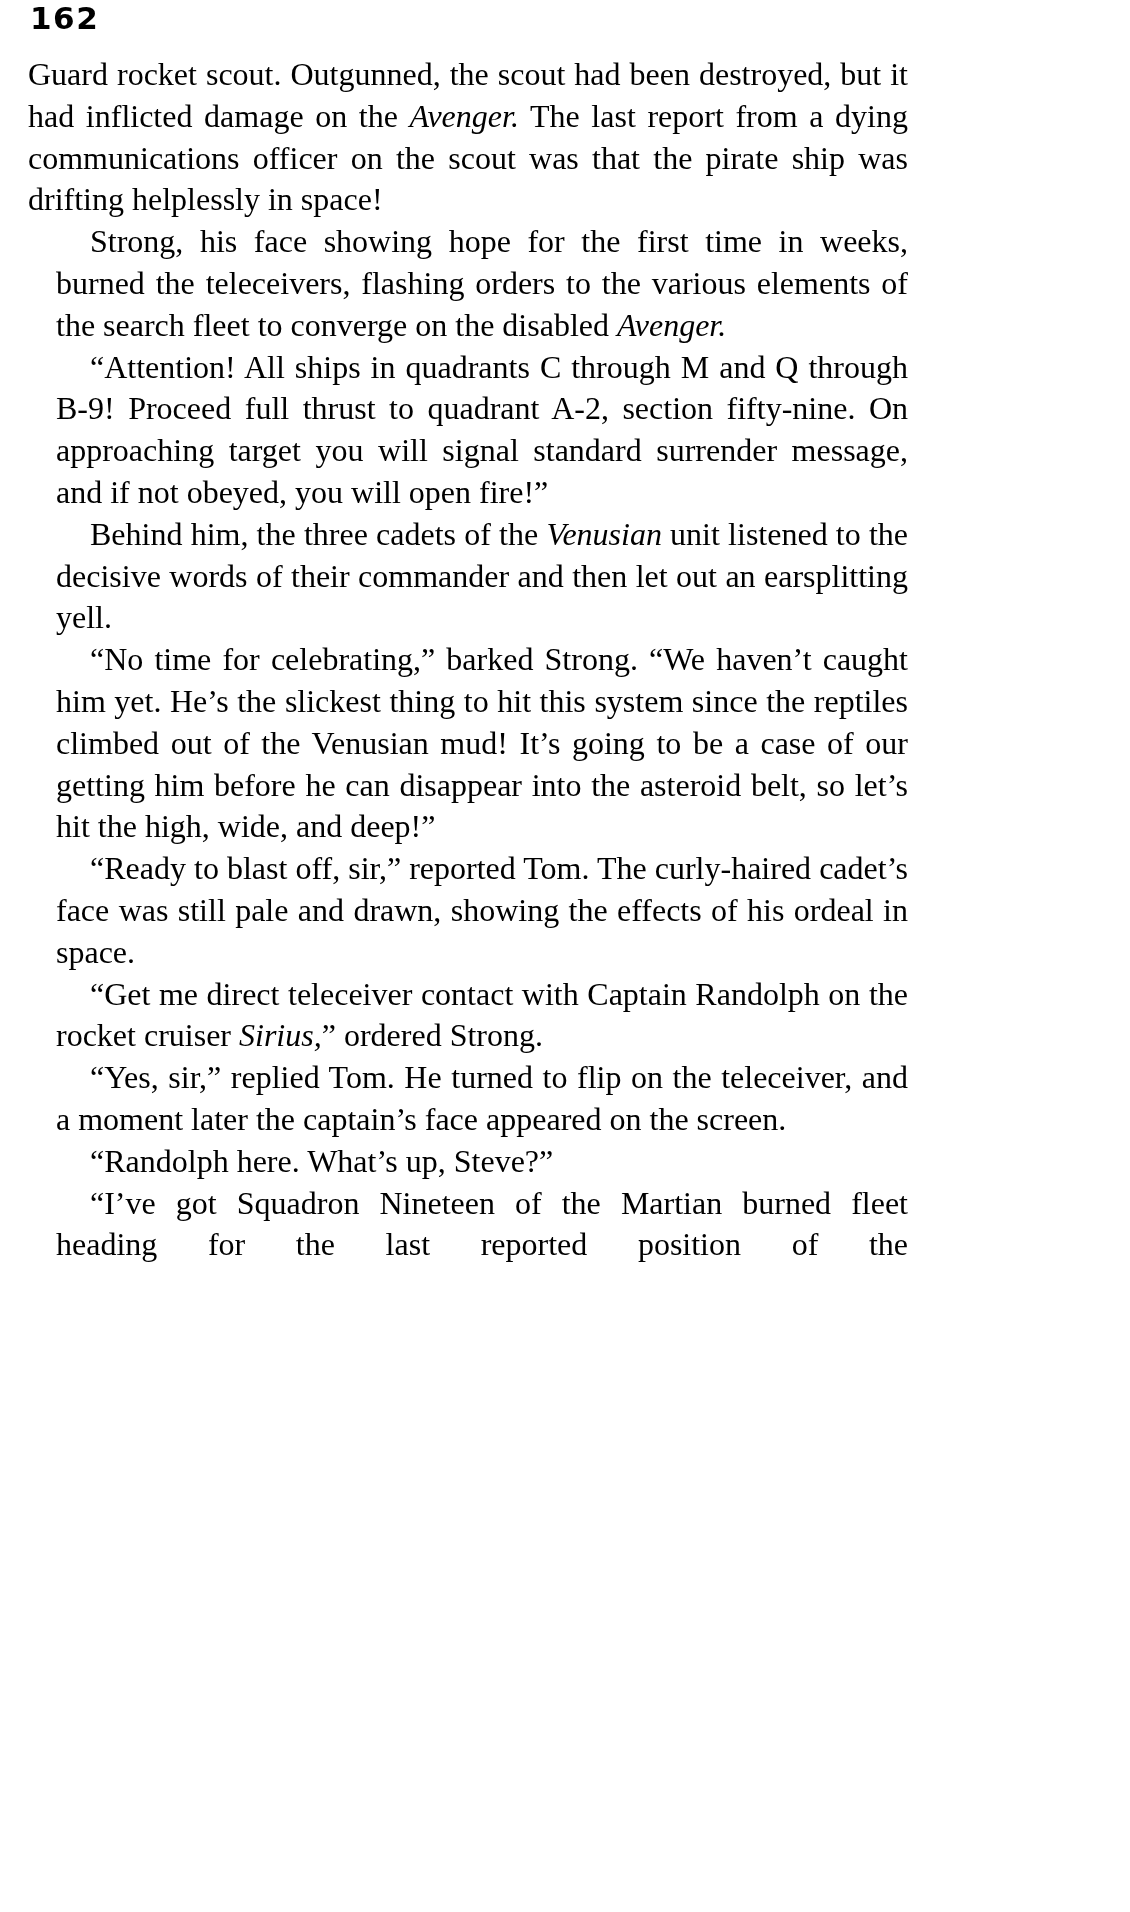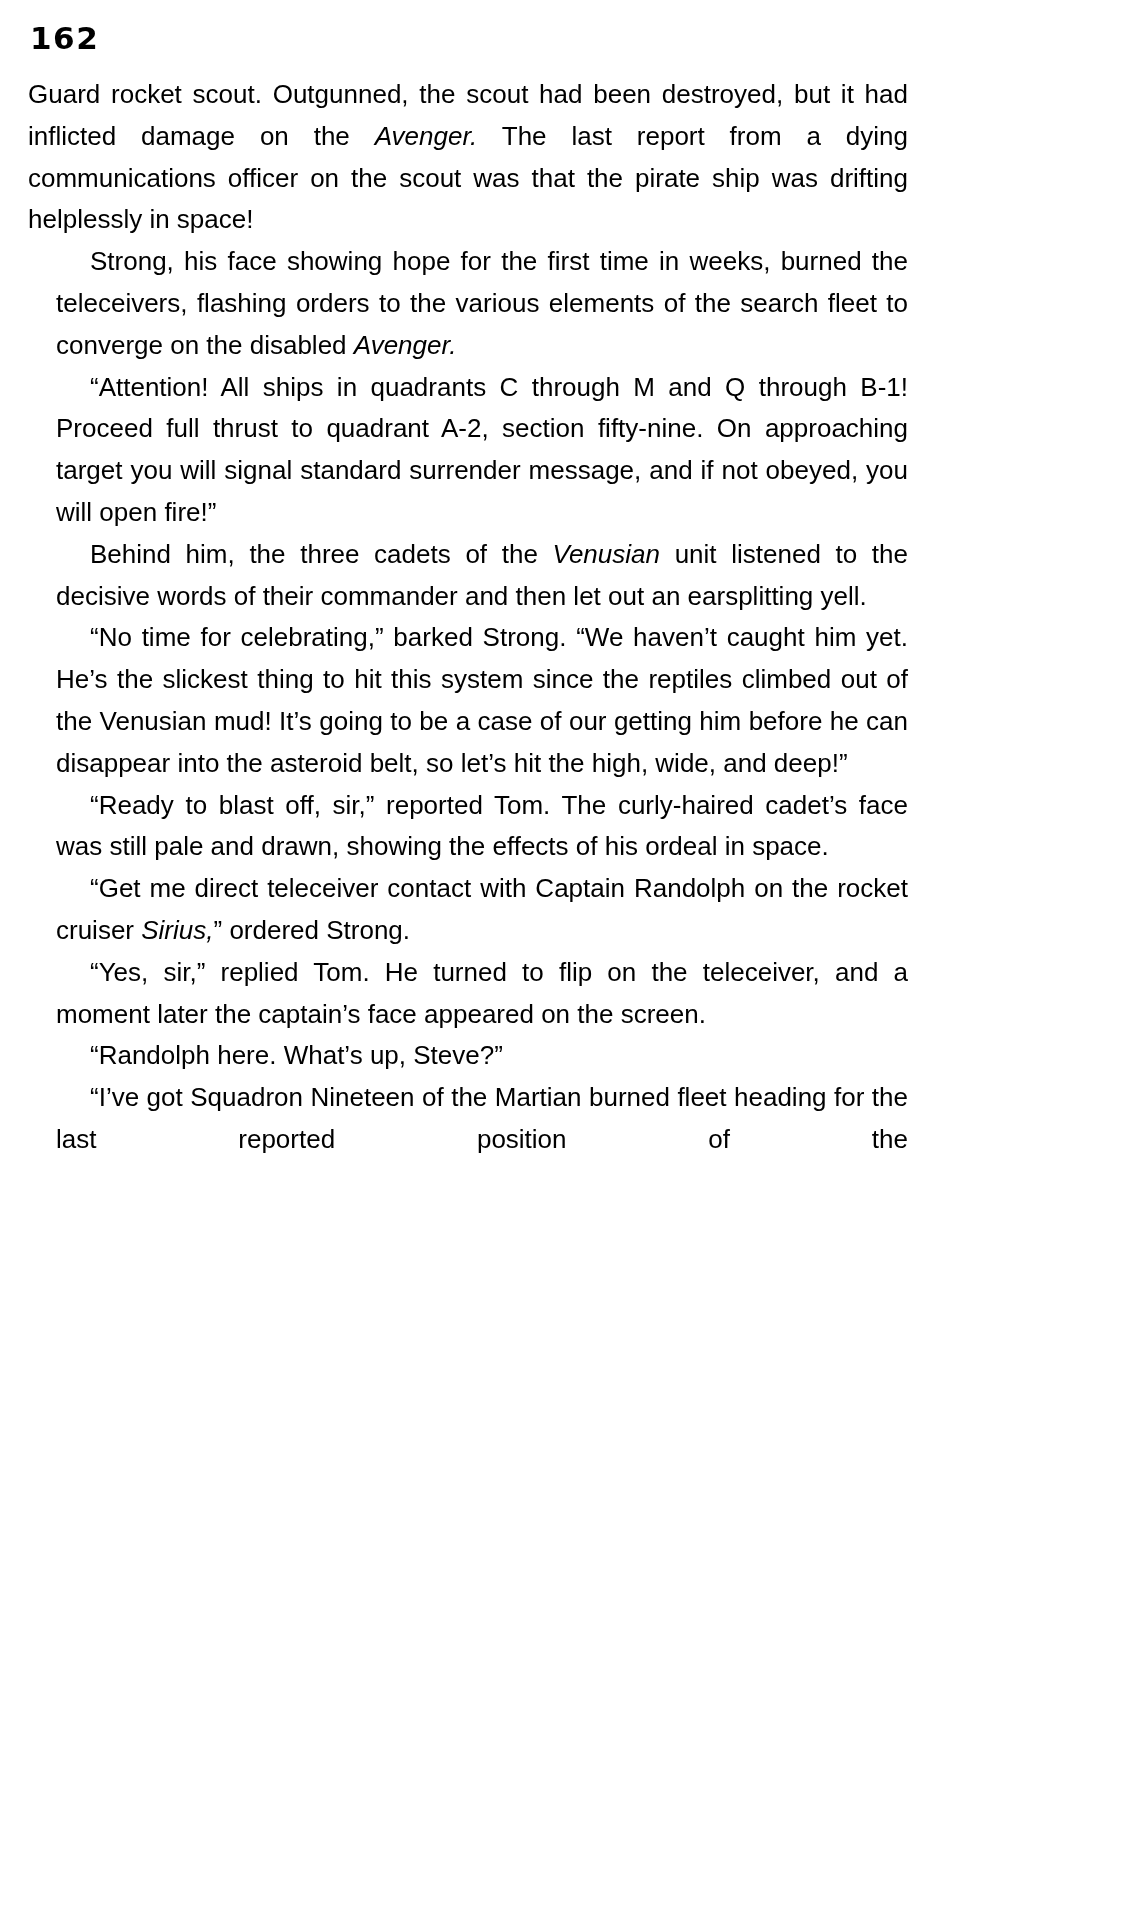--- a/index.html
+++ b/index.html
@@ -11,43 +11,43 @@
     width: 1130px;
     height: 1912px;
     font-family: "Liberation Serif", serif;
     color: #000000;
     overflow: hidden;
   }
   .page {
     width: 936px;
     height: 1912px;
     box-sizing: border-box;
-    padding: 20px 28px 0 28px;
+    padding: 0 28px 0 28px;
     position: relative;
   }
   .running-head {
     font-family: "DejaVu Sans", sans-serif;
     font-weight: bold;
     font-size: 31px;
     letter-spacing: 3.2px;
     white-space: nowrap;
     margin: 0 0 18px 2px;
     display: flex;
     align-items: baseline;
   }
   .folio {
     margin-right: 22px;
     letter-spacing: 1.5px;
   }
   .head-title {
     letter-spacing: 4.2px;
   }
   .body-text {
-    font-family: Liberation Sans, sans-serif;
-    font-size: 26px;
+    font-family: Liberation Serif, serif;
+    font-size: 32px;
     line-height: 41.8px;
     text-align: justify;
     text-justify: inter-word;
     margin: 0;
   }
   .body-text p {
     margin: 0;
     text-indent: 0;
   }
   .body-text p.indent {
@@ -71,21 +71,21 @@
 
 <div class="page">
 
   <div class="running-head">
     <span class="folio">162</span>
   </div>
 
   <div class="body-text" id="body-text">
       <p>Guard rocket scout. Outgunned, the scout had been destroyed, but it had inflicted damage on the <em>Avenger.</em> The last report from a dying communications officer on the scout was that the pirate ship was drifting helplessly in space!</p>
       <p class="indent">Strong, his face showing hope for the first time in weeks, burned the teleceivers, flashing orders to the various elements of the search fleet to converge on the disabled <em>Avenger.</em></p>
-      <p class="indent">“Attention! All ships in quadrants C through M and Q through B-1! Proceed full thrust to quadrant A-2, section fifty-nine. On approaching target you will signal standard surrender message, and if not obeyed, you will open fire!”</p>
+      <p class="indent">“Attention! All ships in quadrants C through M and Q through B-9! Proceed full thrust to quadrant A-2, section fifty-nine. On approaching target you will signal standard surrender message, and if not obeyed, you will open fire!”</p>
       <p class="indent">Behind him, the three cadets of the <em>Venusian</em> unit listened to the decisive words of their commander and then let out an earsplitting yell.</p>
       <p class="indent">“No time for celebrating,” barked Strong. “We haven’t caught him yet. He’s the slickest thing to hit this system since the reptiles climbed out of the Venusian mud! It’s going to be a case of our getting him before he can disappear into the asteroid belt, so let’s hit the high, wide, and deep!”</p>
       <p class="indent">“Ready to blast off, sir,” reported Tom. The curly-haired cadet’s face was still pale and drawn, showing the effects of his ordeal in space.</p>
       <p class="indent">“Get me direct teleceiver contact with Captain Randolph on the rocket cruiser <em>Sirius,</em>” ordered Strong.</p>
       <p class="indent">“Yes, sir,” replied Tom. He turned to flip on the teleceiver, and a moment later the captain’s face appeared on the screen.</p>
       <p class="indent">“Randolph here. What’s up, Steve?”</p>
       <p class="indent last-line-full">“I’ve got Squadron Nineteen of the Martian burned fleet heading for the last reported position of the</p>
     </div>
 
 </div>

